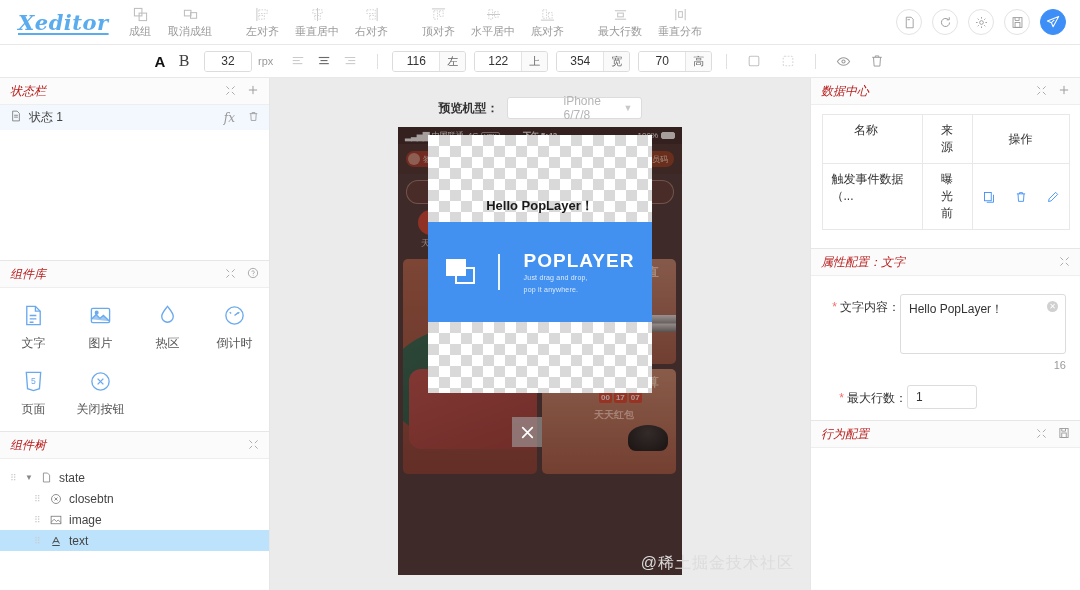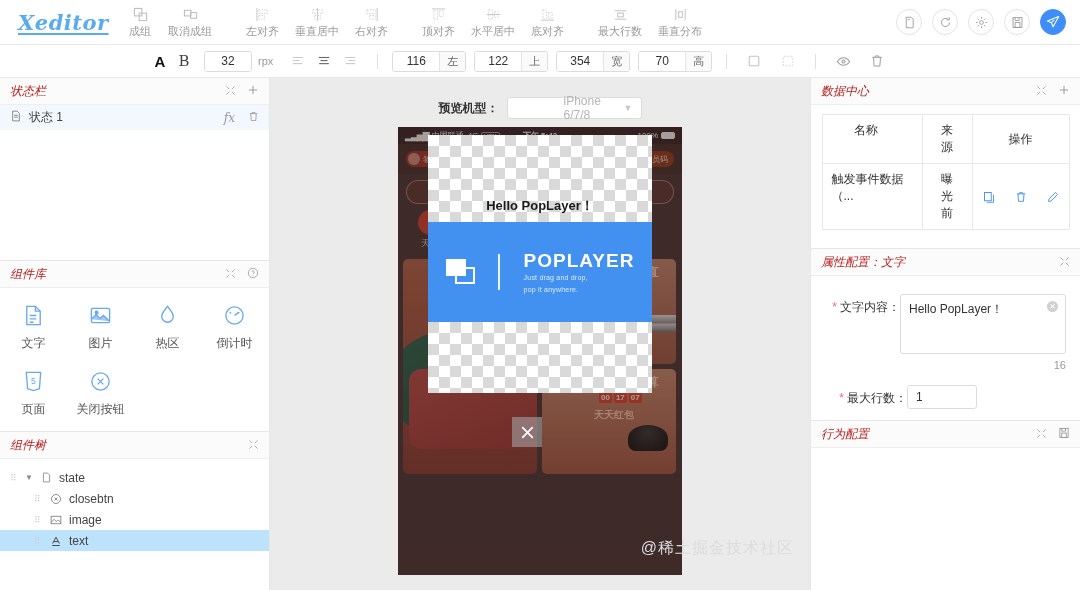--- a/index.html
+++ b/index.html
@@ -273,21 +273,21 @@
     align-items: center; justify-content: center; cursor: pointer;
   }
   .ta-count { width: 166px; text-align: right; font-size: 11px; color: #999; margin-top: 1px; }
   .ip {
     width: 70px; height: 24px; border: 1px solid #dcdcdc; border-radius: 3px;
     font-size: 12px; color: #333; padding: 0 8px; outline: none;
     font-family: "Liberation Sans", sans-serif;
   }
 
   .watermark {
-    position: absolute; right: 16px; bottom: 31px; font-size: 16px;
+    position: absolute; right: 16px; bottom: 16px; font-size: 16px;
     color: #dcdcdc; letter-spacing: 1px; pointer-events: none;
   }
 </style>
 </head>
 <body>
 
 <div class="app">
 
   <div class="topbar">
     <div class="logo">Xeditor</div>

